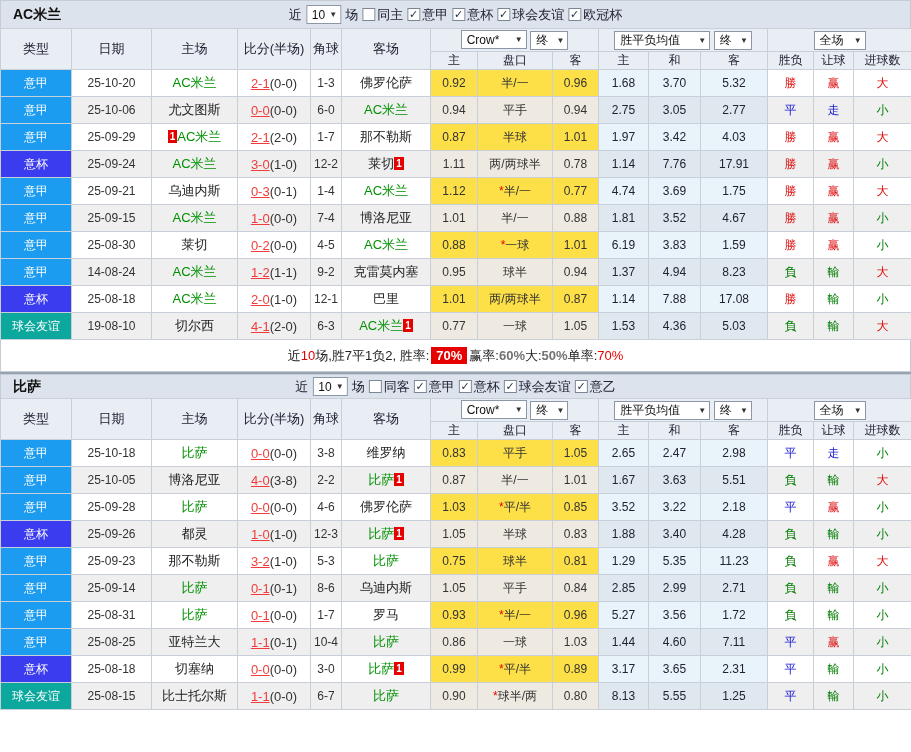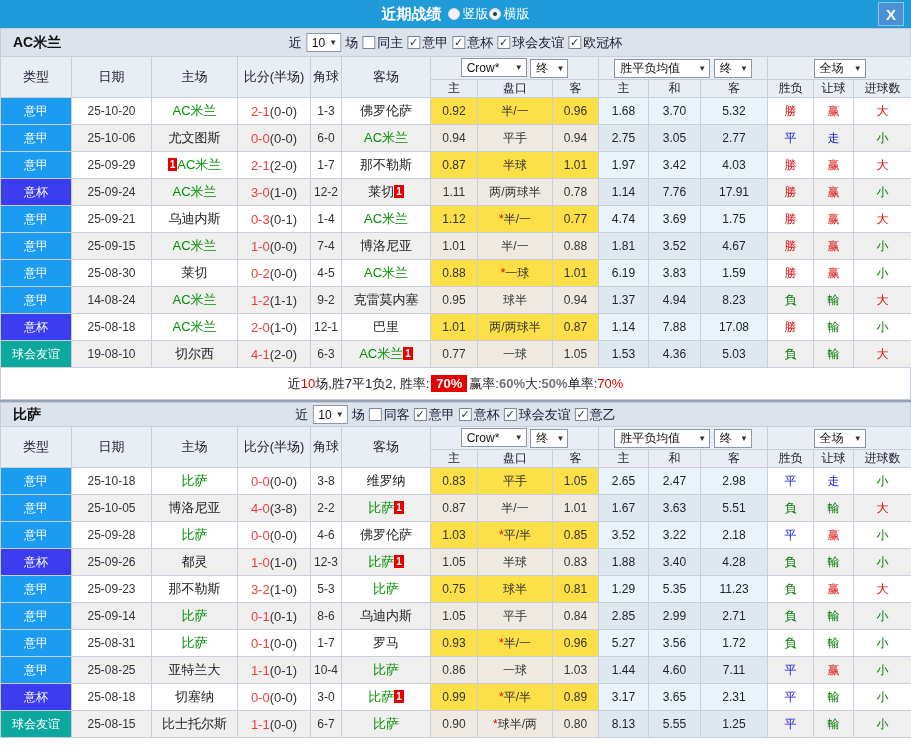--- a/index.html
+++ b/index.html
@@ -48,54 +48,39 @@
   thead tr.subrow th { height: 14px; font-size: 12px; }
   tbody td { height: 27px; font-size: 12px; color: #333; }
   td.league-td { color: #fff; font-size: 12px; }
   td.crow-td { background: #fde047; }
   td.odds-td { background: #e9f3fa; color: #223; }
   tr.even td.main-td, tr.even td.res-td { background: #efefef; }
   tr.even td.crow-td { background: #efeae1; }
   tr.even td.odds-td { background: #dfe8ef; }
   .team { font-size: 13px; color: #222; cursor: pointer; }
   .team.self { color: #009000; }
-  .score-ft { color: #f23b3b; font-size: 13px; }
+  .score-ft { color: #f23b3b; font-size: 13px; text-decoration: underline; }
   .score-ht { color: #333; font-size: 13px; }
   .card-badge { display: inline-block; background: #e60000; color: #fff; font-size: 10px;
                 font-weight: bold; line-height: 13px; padding: 0 2px; vertical-align: 1px; }
   .star { color: #e60000; }
   .res-red { color: #dd1111; } .res-blue { color: #1515d0; } .res-green { color: #007c00; }
 
   
   .summary { height: 32px; border: 1px solid #c5ccd6; border-top: 0; display: flex;
              align-items: center; justify-content: center; font-size: 13px; color: #222; }
   .summary .seg-red { color: #e60000; }
   .summary .seg-blue { color: #737373; font-weight: bold; }
   .summary .seg-badge { background: #e60000; color: #fff; font-weight: bold; padding: 1px 5px; margin: 0 2px; }
   .divider { height: 2px; background: #97a3b3; }
 </style>
 </head>
 <body>
 
 <div class="window">
-  <div class="titlebar">
-    <div class="title-group">
-      <span class="win-title">近期战绩</span>
-      <span id="layout-radios"><span class="radio">
-            <span class="radio-circle"></span>
-            <span class="radio-label">竖版</span>
-          </span><span class="radio">
-            <span class="radio-circle sel"></span>
-            <span class="radio-label">横版</span>
-          </span></span>
-    </div>
-    <div class="close-btn">
-      <span>X</span>
-    </div>
-  </div>
   <div id="sections">
       <div class="section-bar h28">
         <span class="team-title">AC米兰</span>
         <span class="filter-group">
           <span class="flt-text">近</span>
           <span class="dd" style="min-width: 34px;">
             <span class="dd-label">10</span>
             <span class="arr">▼</span>
           </span>
           <span class="flt-text">场</span>

